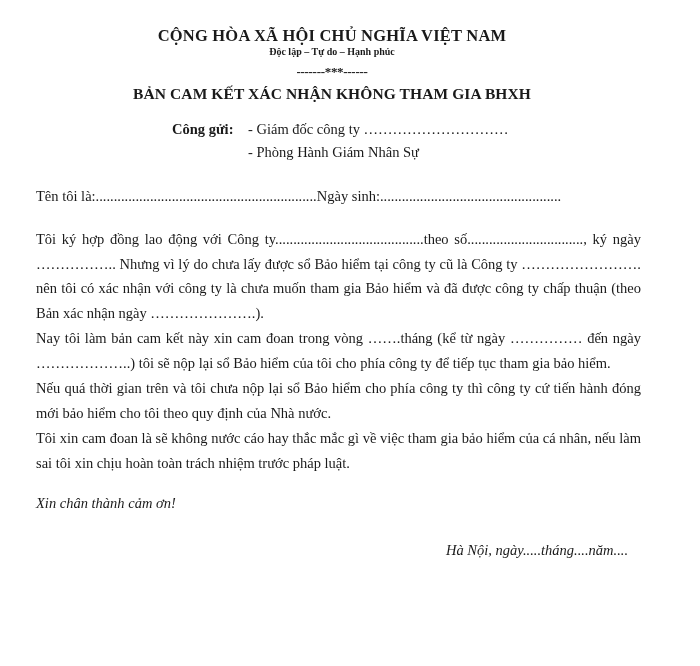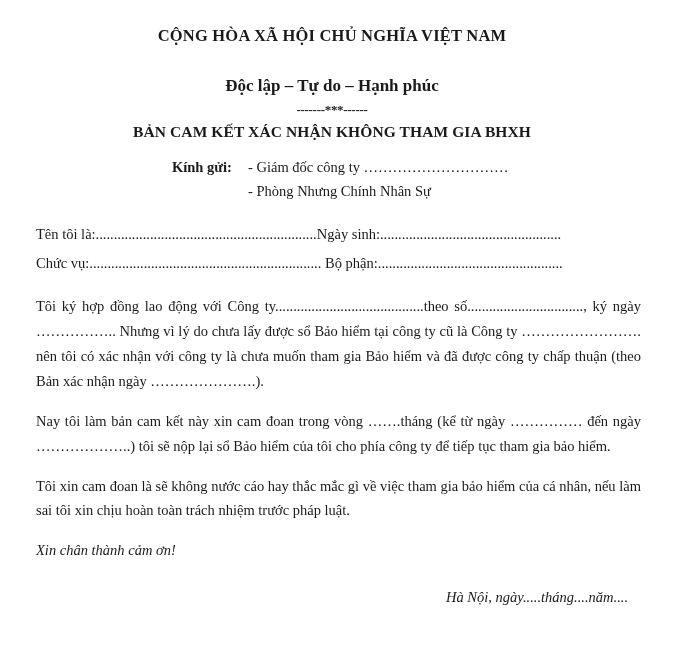--- a/index.html
+++ b/index.html
@@ -30,23 +30,23 @@
     text-align: center;
     padding-top: 26px;
   }
   .national-title {
     font-size: 16.5px;
     font-weight: bold;
     letter-spacing: 0.2px;
     line-height: 1.2;
   }
   .motto {
-    font-size: 17px;
+    font-size: 10px;
     font-weight: bold;
-    margin-top: 30px;
+    margin-top: 0;
     line-height: 1.2;
   }
   .separator {
     font-size: 13px;
     font-weight: bold;
     margin-top: 7px;
     letter-spacing: -0.3px;
     line-height: 1.1;
   }
   .doc-title {
@@ -95,21 +95,20 @@
   }
   .field-line + .field-line {
     margin-top: 4px;
   }
   .para {
     text-align: justify;
     text-justify: inter-word;
     margin: 0;
   }
   .para + .para {
-    margin-top: 15px;
   }
   .fields-group {
     margin-bottom: 18px;
   }
   .thanks {
     font-style: italic;
     margin-top: 15px;
   }
 
   
@@ -129,40 +128,40 @@
 
   <div class="header">
     <div class="national-title">CỘNG HÒA XÃ HỘI CHỦ NGHĨA VIỆT NAM</div>
     <div class="motto">Độc lập – Tự do – Hạnh phúc</div>
     <div class="separator">-------***------</div>
     <div class="doc-title">BẢN CAM KẾT XÁC NHẬN KHÔNG THAM GIA BHXH</div>
   </div>
 
   <div class="recipients">
     <div class="recipient-row">
-      <span class="recipient-label">Kính gửi:</span>
+      <span class="recipient-label">Công gửi:</span>
       <span class="recipient-value">- Giám đốc công ty …………………………</span>
     </div>
     <div class="recipient-row sub">
       <span class="recipient-label">Kính gửi:</span>
-      <span class="recipient-value">- Phòng Nhưng Chính Nhân Sự</span>
+      <span class="recipient-value">- Phòng Hành Giám Nhân Sự</span>
     </div>
   </div>
 
   <div class="body">
 
     <div class="fields-group">
       <div class="field-line">Tên tôi là:.............................................................Ngày sinh:..................................................</div>
-      <div class="field-line">Chức vụ:................................................................ Bộ phận:...................................................</div>
     </div>
 
     <p class="para">Tôi ký hợp đồng lao động với Công ty.........................................theo số................................, ký ngày …………….. Nhưng vì lý do chưa lấy được sổ Bảo hiểm tại công ty cũ là Công ty ……………………. nên tôi có xác nhận với công ty là chưa muốn tham gia Bảo hiểm và đã được công ty chấp thuận (theo Bản xác nhận ngày ………………….).</p>
 
     <p class="para">Nay tôi làm bản cam kết này xin cam đoan trong vòng …….tháng (kể từ ngày …………… đến ngày ………………..) tôi sẽ nộp lại sổ Bảo hiểm của tôi cho phía công ty để tiếp tục tham gia bảo hiểm.</p>
 
+    <p class="para">Nếu quá thời gian trên và tôi chưa nộp lại sổ Bảo hiểm cho phía công ty thì công ty cứ tiến hành đóng mới bảo hiểm cho tôi theo quy định của Nhà nước.</p>
 
     <p class="para">Tôi xin cam đoan là sẽ không nước cáo hay thắc mắc gì về việc tham gia bảo hiểm của cá nhân, nếu làm sai tôi xin chịu hoàn toàn trách nhiệm trước pháp luật.</p>
 
     <div class="thanks">Xin chân thành cảm ơn!</div>
 
     <div class="date-line">Hà Nội, ngày.....tháng....năm....</div>
 
   </div>
 
 </div>

